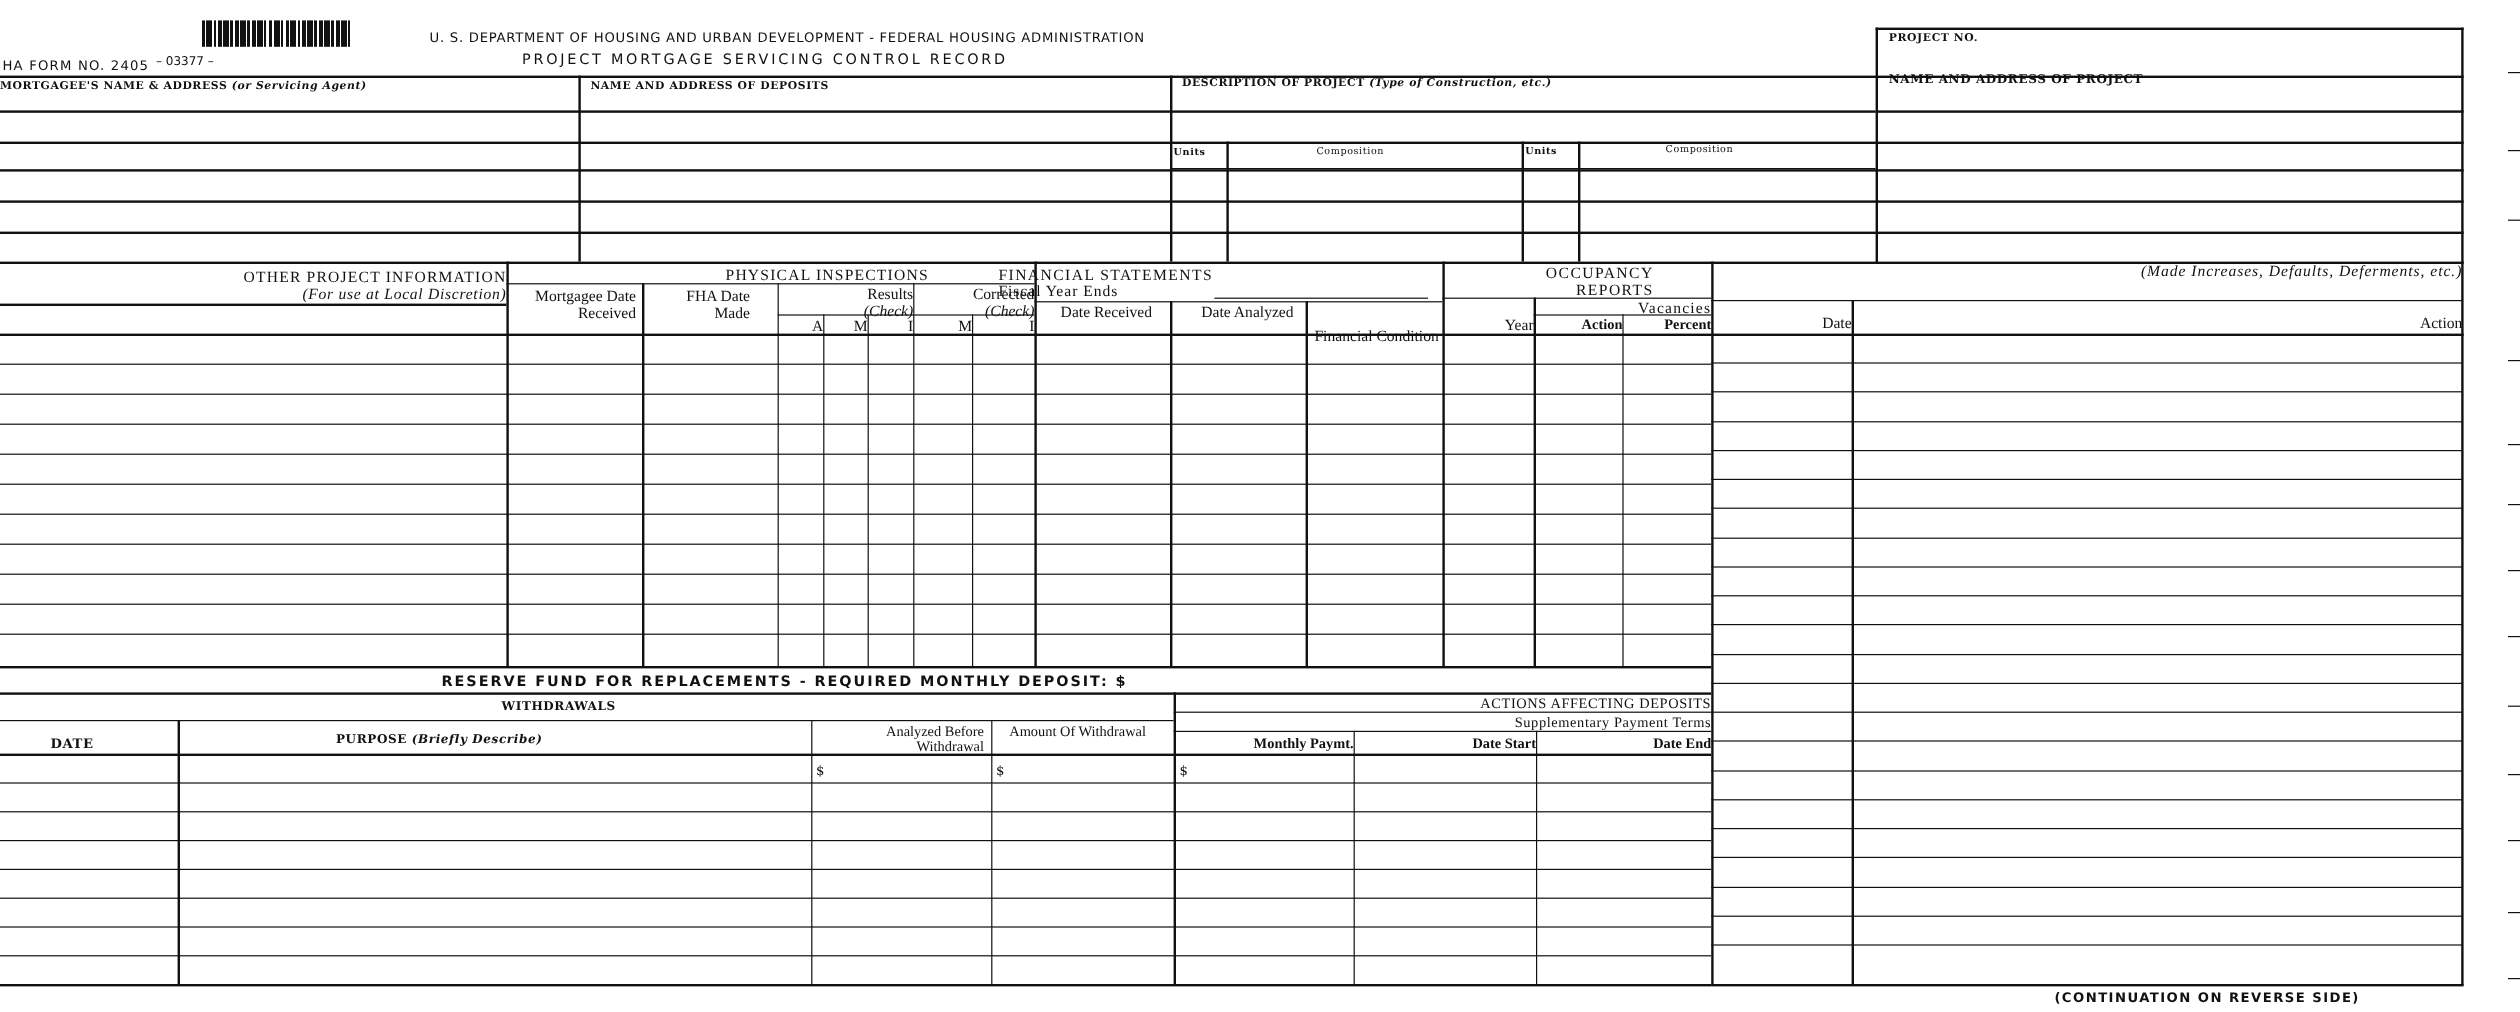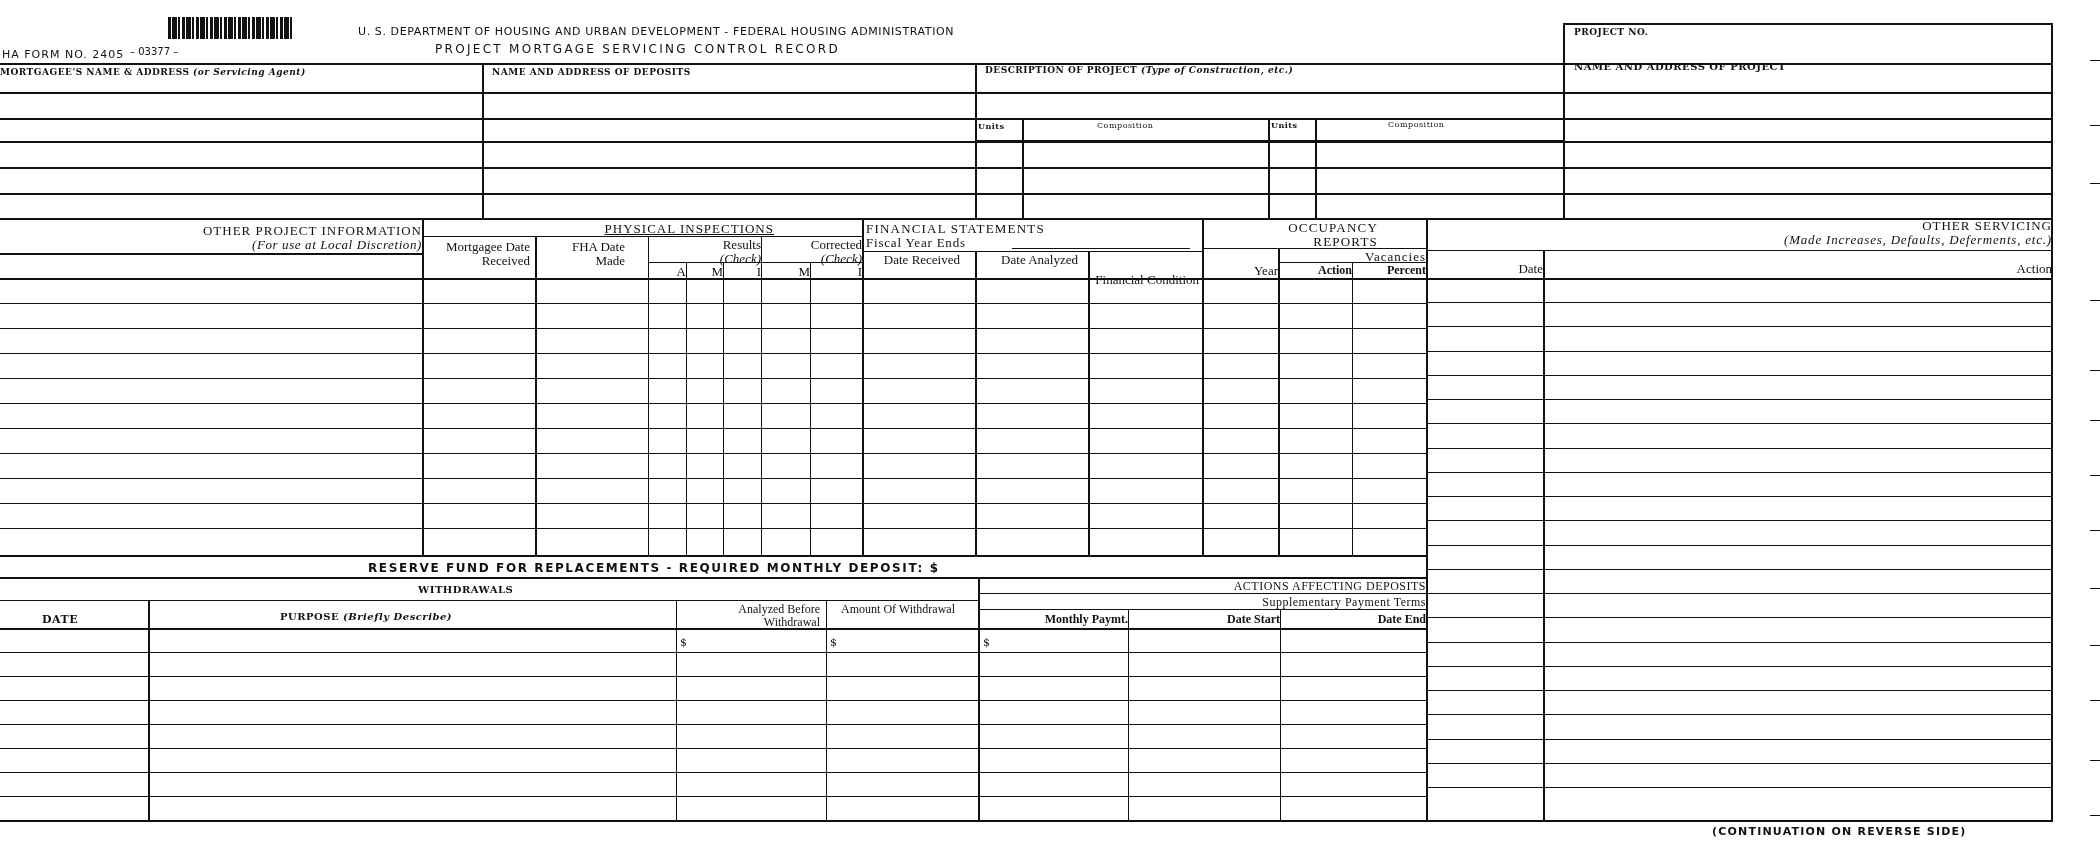--- a/index.html
+++ b/index.html
@@ -70,21 +70,21 @@
 <div class="input-cell" style="left:978px; top:78px; width:583px; height:38px;"></div>
 <div class="input-cell" style="left:978px; top:143px; width:583px; height:73px;"></div>
 <div class="input-cell" style="left:1566px; top:76px; width:484px; height:140px;"></div>
 
 <div class="hdr" style="left:0; top:224px; width:422px;">
   <div style="letter-spacing:1px;">OTHER PROJECT INFORMATION</div>
   <div class="it" style="letter-spacing:0.6px;">(For use at Local Discretion)</div>
 </div>
 <div class="hl" style="left:0; top:253px; width:422px;"></div>
 
-<div class="hdr" style="left:422px; top:222px; width:352px; letter-spacing:1px;text-decoration:underline;">PHYSICAL INSPECTIONS</div>
+<div class="hdr" style="left:422px; top:222px; width:352px; letter-spacing:1px;">PHYSICAL INSPECTIONS</div>
 <div class="hl thin" style="left:422px; top:236px; width:440px;"></div>
 
 <div class="hdr" style="left:427px; top:240px; width:103px; white-space:normal; font-size:13px;">Mortgagee Date Received</div>
 <div class="hdr" style="left:555px; top:240px; width:70px; white-space:normal; font-size:13px;">FHA Date Made</div>
 
 <div class="hdr" style="left:648px; top:238px; width:113px;">
   <div>Results</div>
   <div class="it">(Check)</div>
 </div>
 <div class="hdr" style="left:761px; top:238px; width:101px;">
@@ -92,42 +92,41 @@
   <div class="it">(Check)</div>
 </div>
 <div class="hl thin" style="left:648px; top:262px; width:214px;"></div>
 
 <div class="hdr" style="left:648px; top:265px; width:38px;">A</div>
 <div class="hdr" style="left:686px; top:265px; width:37px;">M</div>
 <div class="hdr" style="left:723px; top:265px; width:38px;">I</div>
 <div class="hdr" style="left:761px; top:265px; width:49px;">M</div>
 <div class="hdr" style="left:810px; top:265px; width:52px;">I</div>
 
-<div class="lbl" style="left:866px; top:222px; font-family:'Liberation Serif', serif; font-size:13px; line-height:1.05;">
+<div class="lbl" style="left:832px; top:222px; font-family:'Liberation Serif', serif; font-size:13px; line-height:1.05;">
   <div style="letter-spacing:1.2px;">FINANCIAL STATEMENTS</div>
   <div>
     <span style="letter-spacing:0.8px;">Fiscal Year Ends</span>
   </div>
 </div>
 <div class="hl thin" style="left:1012px; top:248px; width:178px;"></div>
 <div class="hl thin" style="left:862px; top:251px; width:340px;"></div>
 <div class="hdr" style="left:880px; top:253px; width:80px; white-space:normal;">Date Received</div>
 <div class="hdr" style="left:988px; top:253px; width:90px; white-space:normal;">Date Analyzed</div>
 <div class="hdr" style="left:1094px; top:253px; width:105px; white-space:normal;margin-top:20px;">Financial Condition</div>
 
 <div class="hdr" style="left:1238px; top:221px; width:140px; white-space:normal; letter-spacing:1.2px;">OCCUPANCY REPORTS</div>
 <div class="hl thin" style="left:1202px; top:248px; width:224px;"></div>
 <div class="hdr" style="left:1202px; top:264px; width:76px;">Year</div>
 <div class="hdr" style="left:1278px; top:250px; width:148px; letter-spacing:1px;">Vacancies</div>
 <div class="hl thin" style="left:1278px; top:262px; width:148px;"></div>
 <div class="hdr" style="left:1278px; top:264px; width:74px; font-weight:bold; font-size:12px;">Action</div>
 <div class="hdr" style="left:1352px; top:264px; width:74px; font-weight:bold; font-size:12px;">Percent</div>
 
 <div class="hdr" style="left:1426px; top:219px; width:626px;">
-  <div style="letter-spacing:1px;">OTHER SERVICING</div>
   <div class="it" style="letter-spacing:0.8px;">(Made Increases, Defaults, Deferments, etc.)</div>
 </div>
 <div class="hl thin" style="left:1426px; top:250px; width:626px;"></div>
 <div class="hdr" style="left:1426px; top:262px; width:117px;">Date</div>
 <div class="hdr" style="left:1543px; top:262px; width:509px;">Action</div>
 
 <div class="hl" style="left:0; top:278px; width:2053px;"></div>
 
 <div class="vl" style="left:422px; top:218px; height:337px;"></div>
 <div class="vl" style="left:535px; top:236px; height:319px;"></div>

